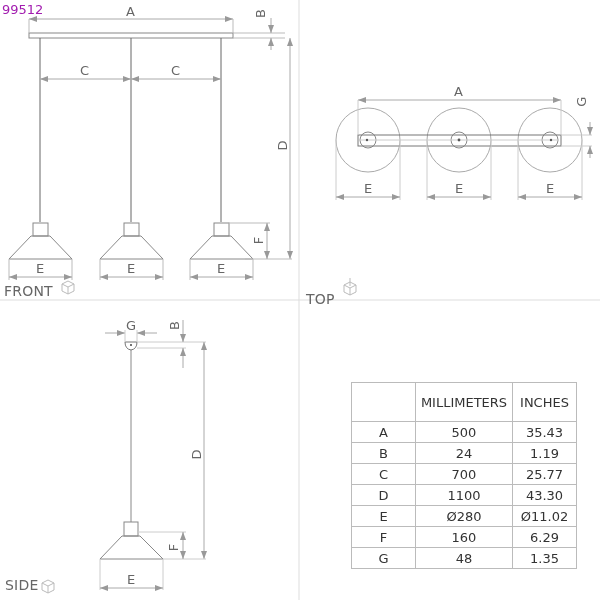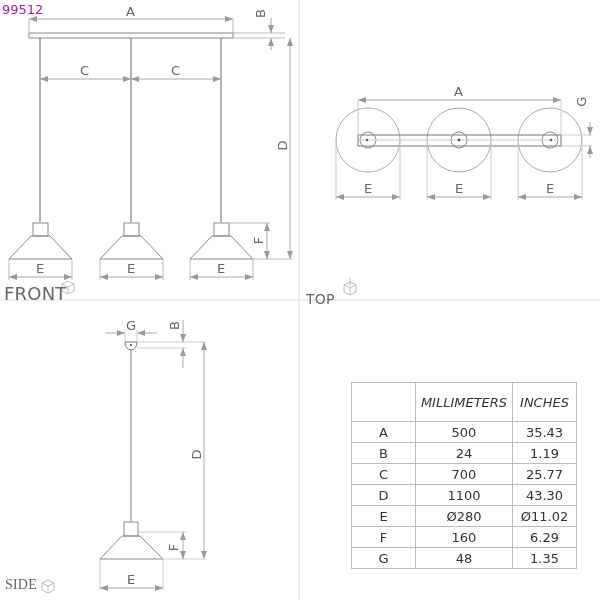--- a/index.html
+++ b/index.html
@@ -2,21 +2,21 @@
 <html><head>
 <meta charset="utf-8">
 <style>
   html, body { margin:0; padding:0; background:#ffffff; }
   body { width:600px; height:600px; position:relative; overflow:hidden; font-family:"DejaVu Sans", sans-serif; color:#555; }
   svg { position:absolute; left:0; top:0; }
   .lbl { position:absolute; font-size:13px; color:#666; letter-spacing:0.2px; }
   .code { position:absolute; left:2px; top:2px; font-size:13px; color:#a21caf; }
   .spec-table { position:absolute; left:351px; top:382px; border-collapse:collapse; font-size:13px; color:#333; }
   .spec-table td, .spec-table th { border:1px solid #bbb; text-align:center; font-weight:normal; padding:0; }
-  .spec-table th { height:38px;font-style:italic; }
+  .spec-table th { height:38px; }
   .spec-table td { height:20px; }
   .c0 { width:63px; } .c1 { width:96px; } .c2 { width:63px; }
 </style>
 </head>
 <body>
 
 <svg width="600" height="600">
   <defs>
     <marker id="arr" markerWidth="8" markerHeight="6" refX="8" refY="3" orient="auto-start-reverse">
       <path d="M0,0 L8,3 L0,6 z" fill="#999"></path>
@@ -150,35 +150,35 @@
 
 <div class="lbl" style="left:126px;top:4px;">A</div>
 <div class="lbl" style="left:256px;top:6px;transform:rotate(-90deg);">B</div>
 <div class="lbl" style="left:80px;top:63px;">C</div>
 <div class="lbl" style="left:171px;top:63px;">C</div>
 <div class="lbl" style="left:277px;top:138px;transform:rotate(-90deg);">D</div>
 <div class="lbl" style="left:255px;top:233px;transform:rotate(-90deg);">F</div>
 <div class="lbl" style="left:36px;top:261px;">E</div>
 <div class="lbl" style="left:127px;top:261px;">E</div>
 <div class="lbl" style="left:217px;top:261px;">E</div>
-<div class="lbl" style="left:4px;top:283px;font-size:18px;">FRONT</div>
+<div class="lbl" style="left:4px;top:283px;font-size:14px;">FRONT</div>
 
 <div class="lbl" style="left:454px;top:84px;">A</div>
 <div class="lbl" style="left:576px;top:94px;transform:rotate(-90deg);">G</div>
 <div class="lbl" style="left:364px;top:181px;">E</div>
 <div class="lbl" style="left:455px;top:181px;">E</div>
 <div class="lbl" style="left:546px;top:181px;">E</div>
 <div class="lbl" style="left:306px;top:283px;font-size:14px;margin-top:8px;">TOP</div>
 
 <div class="lbl" style="left:126px;top:318px;">G</div>
 <div class="lbl" style="left:170px;top:318px;transform:rotate(-90deg);">B</div>
 <div class="lbl" style="left:191px;top:447px;transform:rotate(-90deg);">D</div>
 <div class="lbl" style="left:170px;top:540px;transform:rotate(-90deg);">F</div>
 <div class="lbl" style="left:127px;top:572px;">E</div>
-<div class="lbl" style="left:5px;top:577px;font-size:14px;font-family:Liberation Serif, serif;">SIDE</div>
+<div class="lbl" style="left:5px;top:577px;font-size:14px;">SIDE</div>
 
 <table class="spec-table">
   <tbody>
       <tr>
     <th class="c0"></th>
     <th class="c1">MILLIMETERS</th>
     <th class="c2">INCHES</th>
   </tr>
   <tr>
         <td>A</td>

